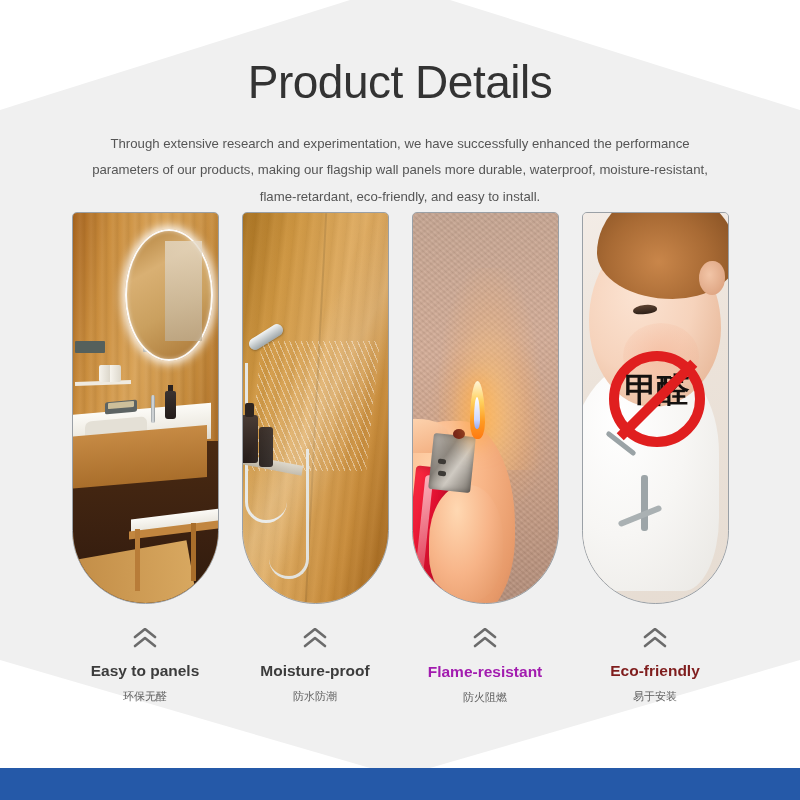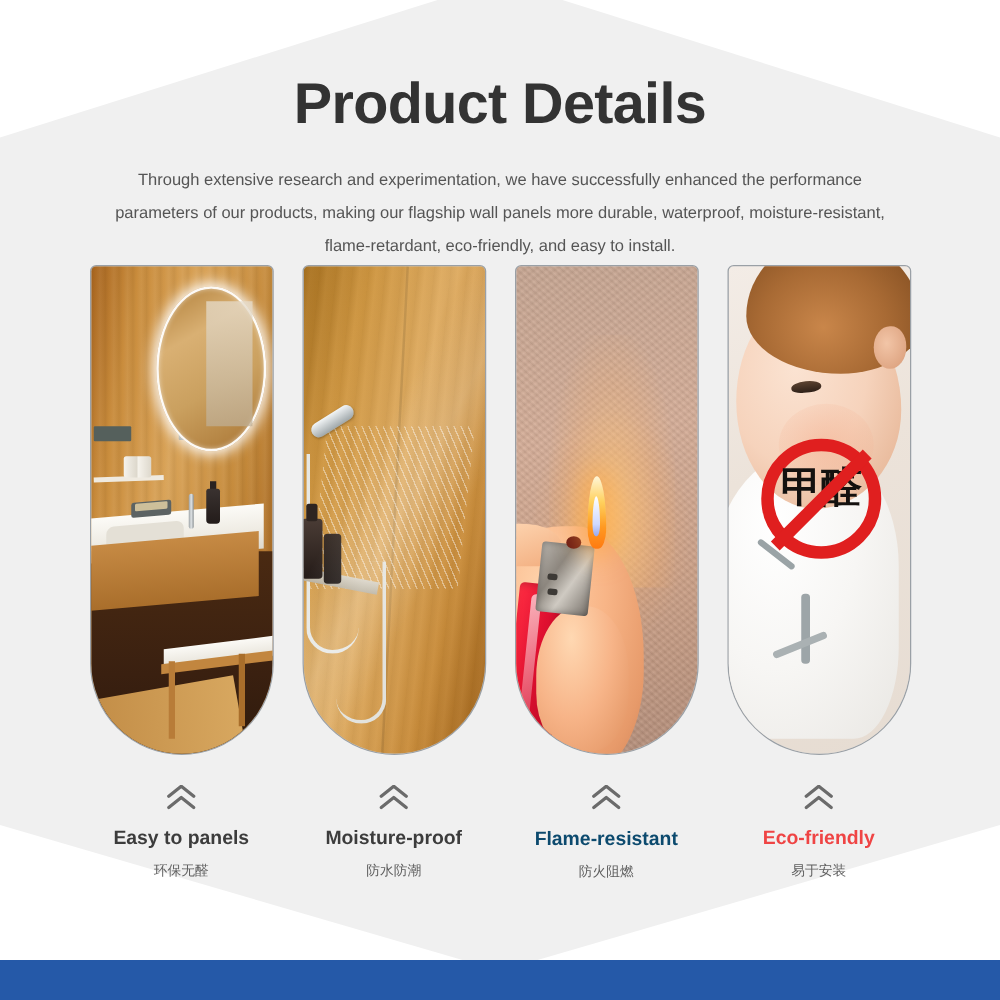--- a/index.html
+++ b/index.html
@@ -37,21 +37,21 @@
   .header {
     position:absolute;
     left:0; top:0;
     width:800px;
     z-index:3;
     text-align:center;
   }
   .page-title {
     margin-top:56px;
     font-size:46px;
-    font-weight:bold;
+    font-weight:normal;
     color:#333333;
     letter-spacing:-0.5px;
     line-height:1.15;
   }
   .page-subtitle {
     margin:22px auto 0 auto;
     width:630px;
     font-size:13.2px;
     line-height:2.0;
     color:#555555;
@@ -540,21 +540,21 @@
           <div class="p3-hole2"></div>
           <div class="p3-nozzle"></div>
           <div class="p3-flame"></div>
           <div class="p3-flame-core"></div>
         </div>
       </div>
       <svg class="chev" viewBox="0 0 26 20">
         <path d="M3 9 L13 1 L23 9" fill="none" stroke="#6b6b6b" stroke-width="2.6" stroke-linecap="round" stroke-linejoin="round"></path>
         <path d="M3 18 L13 10 L23 18" fill="none" stroke="#6b6b6b" stroke-width="2.6" stroke-linecap="round" stroke-linejoin="round"></path>
       </svg>
-      <div class="cap-en" style="color: #0c4a6e; margin-top: 15px;">Flame-resistant</div>
+      <div class="cap-en" style="color: #a21caf; margin-top: 15px;">Flame-resistant</div>
       <div class="cap-cn" style="color: rgb(94, 94, 94); font-family: Liberation Serif, serif;">防火阻燃</div>
     </div>
 
     <div class="card-col">
       <div class="card-photo" style="border-color: rgb(154, 160, 166);">
         <div class="photo-inner">
           <div class="p4-bg"></div>
           <div class="p4-bib"></div>
           <div class="p4-toy1"></div>
           <div class="p4-toy2"></div>
@@ -566,21 +566,21 @@
           <div class="p4-ear"></div>
           <div class="p4-noformal" style="border-color: rgb(224, 31, 31);"></div>
           <div class="p4-cn-text">甲醛</div>
           <div class="p4-slash" style="background: rgb(224, 31, 31);"></div>
         </div>
       </div>
       <svg class="chev" viewBox="0 0 26 20">
         <path d="M3 9 L13 1 L23 9" fill="none" stroke="#6b6b6b" stroke-width="2.6" stroke-linecap="round" stroke-linejoin="round"></path>
         <path d="M3 18 L13 10 L23 18" fill="none" stroke="#6b6b6b" stroke-width="2.6" stroke-linecap="round" stroke-linejoin="round"></path>
       </svg>
-      <div class="cap-en" style="color: #ef4444;">Eco-friendly</div>
+      <div class="cap-en" style="color: #7f1d1d;">Eco-friendly</div>
       <div class="cap-cn" style="color: rgb(94, 94, 94);">易于安装</div>
     </div>
 
   </div>
 
   <div class="bottom-bar" style="background: rgb(37, 89, 168);"></div>
 
 </div>
 
 </body></html>

